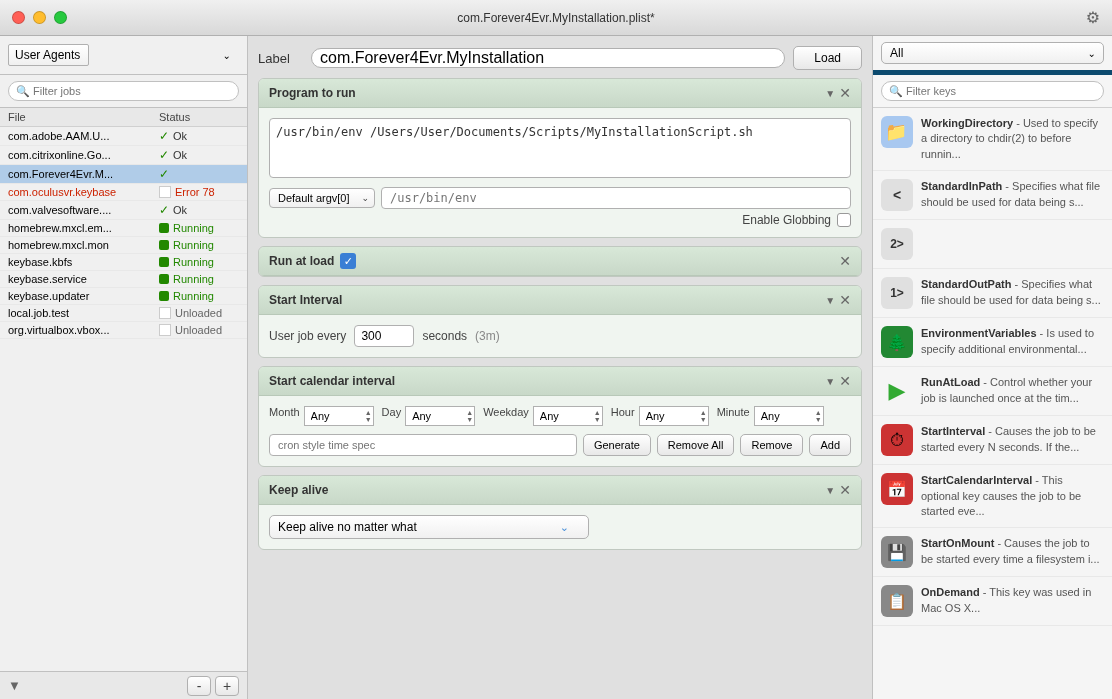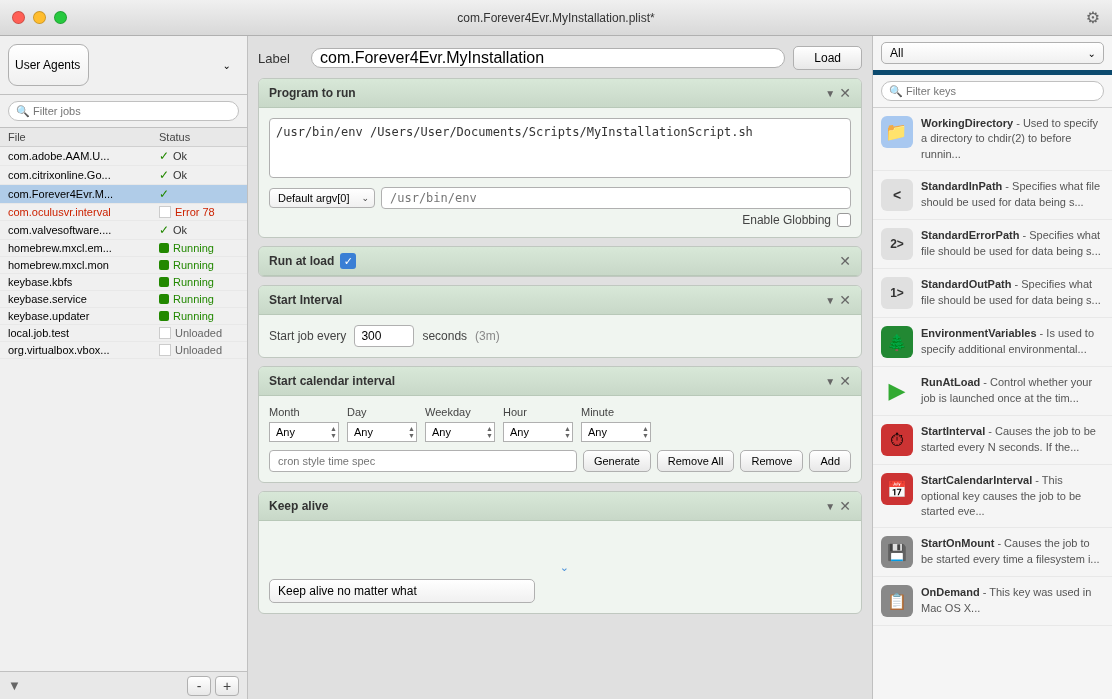--- a/index.html
+++ b/index.html
@@ -71,23 +71,23 @@
     }
     .sidebar-header {
       padding: 8px;
       border-bottom: 1px solid #c0c0c0;
       display: flex;
       align-items: center;
       gap: 4px;
     }
     .sidebar-select {
       flex: 1;
-      padding: 13px 6px;
-      border: 1px solid #b0b0b0;
-      border-radius: 9px;
+      padding: 3px 6px;
+      border: 1px solid #b0b0b0;
+      border-radius: 2px;
       background: linear-gradient(to bottom, #fff, #f0f0f0);
       font-size: 12px;
       appearance: none;
       -webkit-appearance: none;
     }
     .sidebar-select-wrapper {
       flex: 1;
       position: relative;
     }
     .sidebar-select-wrapper::after {
@@ -360,21 +360,21 @@
     .interval-detail { font-size: 12px; color: #888; }
 
     
     .calendar-grid {
       display: flex;
       gap: 8px;
       align-items: flex-start;
     }
     .cal-col {
       display: flex;
-      flex-direction: column;
+      flex-direction: row;
       gap: 4px;
     }
     .cal-header {
       font-size: 11px;
       color: #444;
       font-weight: 500;
     }
     .stepper-wrapper {
       position: relative;
       width: 70px;
@@ -425,28 +425,27 @@
       background: linear-gradient(to bottom, #fff, #e8e8e8);
       font-size: 11px;
       cursor: pointer;
     }
     .add-btn {
       background: linear-gradient(to bottom, #fff, #e8e8e8);
     }
 
     
     .keep-alive-select {
-      width: 266px;
+      width: 320px;
       padding: 4px 28px 4px 8px;
       border: 1px solid #b0b0b0;
       border-radius: 5px;
       background: linear-gradient(to bottom, #fff, #f0f0f0);
       font-size: 12px;
       appearance: none;
-      margin-top: 48px;
       -webkit-appearance: none;
     }
     .keep-alive-wrapper {
       position: relative;
       width: 310px;
     }
     .keep-alive-wrapper::after {
       content: '⌄';
       position: absolute;
       right: 10px;
@@ -592,21 +591,21 @@
             <span style="color:#333;">Ok</span>
           </span>
         </div>
         <div class="file-item file-item-highlight">
           <span class="file-name">com.Forever4Evr.M...</span>
           <span class="file-status">
             <span style="color:#228800;font-size:12px;">✓</span>
           </span>
         </div>
         <div class="file-item">
-          <span class="file-name" style="color: rgb(204, 34, 0);">com.oculusvr.interval</span>
+          <span class="file-name" style="color: rgb(204, 34, 0);">com.oculusvr.keybase</span>
           <span class="file-status">
             <span style="width:12px;height:12px;border:1px solid #ccc;background:#fff;display:inline-block;"></span> 
             <span style="color:#cc2200;">Error 78</span>
           </span>
         </div>
         <div class="file-item">
           <span class="file-name">com.valvesoftware....</span>
           <span class="file-status">
             <span style="color:#228800;font-size:12px;">✓</span> 
             <span style="color:#333;">Ok</span>
@@ -719,21 +718,21 @@
     <div class="section-card">
       <div class="section-header">
         <span class="section-title">Start Interval</span>
         <div class="section-controls">
           <span class="section-arrow">▼</span>
           <span class="section-close">✕</span>
         </div>
       </div>
       <div class="section-body">
         <div class="interval-row">
-          <span class="interval-label">Start job every</span>
+          <span class="interval-label">User job every</span>
           <input class="interval-input" type="text" id="interval-input" value="300" style="">
           <span class="interval-unit">seconds</span>
           <span class="interval-detail">(3m)</span>
         </div>
       </div>
     </div>
 
     <div class="section-card">
       <div class="section-header">
         <span class="section-title">Start calendar interval</span>
@@ -824,21 +823,20 @@
         <div class="key-item">
           <div class="key-icon" style="background: rgb(168, 200, 240); font-size: 18px;">📁</div>
           <div class="key-text"><span class="key-name">WorkingDirectory </span><span class="key-desc">- Used to specify a directory to chdir(2) to before runnin...</span></div>
         </div>
         <div class="key-item">
           <div class="key-icon" style="background: rgb(224, 224, 224); font-size: 14px; font-weight: bold; color: rgb(51, 51, 51);">&lt;</div>
           <div class="key-text"><span class="key-name">StandardInPath </span><span class="key-desc">- Specifies what file should be used for data being s...</span></div>
         </div>
         <div class="key-item">
           <div class="key-icon" style="background: rgb(224, 224, 224); font-size: 12px; font-weight: bold; color: rgb(51, 51, 51);">2&gt;</div>
-          <div class="key-text"><span class="key-name">StandardErrorPath </span><span class="key-desc">- Specifies what file should be used for data being s...</span></div>
         </div>
         <div class="key-item">
           <div class="key-icon" style="background: rgb(224, 224, 224); font-size: 12px; font-weight: bold; color: rgb(51, 51, 51);">1&gt;</div>
           <div class="key-text"><span class="key-name">StandardOutPath </span><span class="key-desc">- Specifies what file should be used for data being s...</span></div>
         </div>
         <div class="key-item">
           <div class="key-icon" style="background: rgb(34, 136, 51); font-size: 16px;">🌲</div>
           <div class="key-text"><span class="key-name">EnvironmentVariables </span><span class="key-desc">- Is used to specify additional environmental...</span></div>
         </div>
         <div class="key-item">

